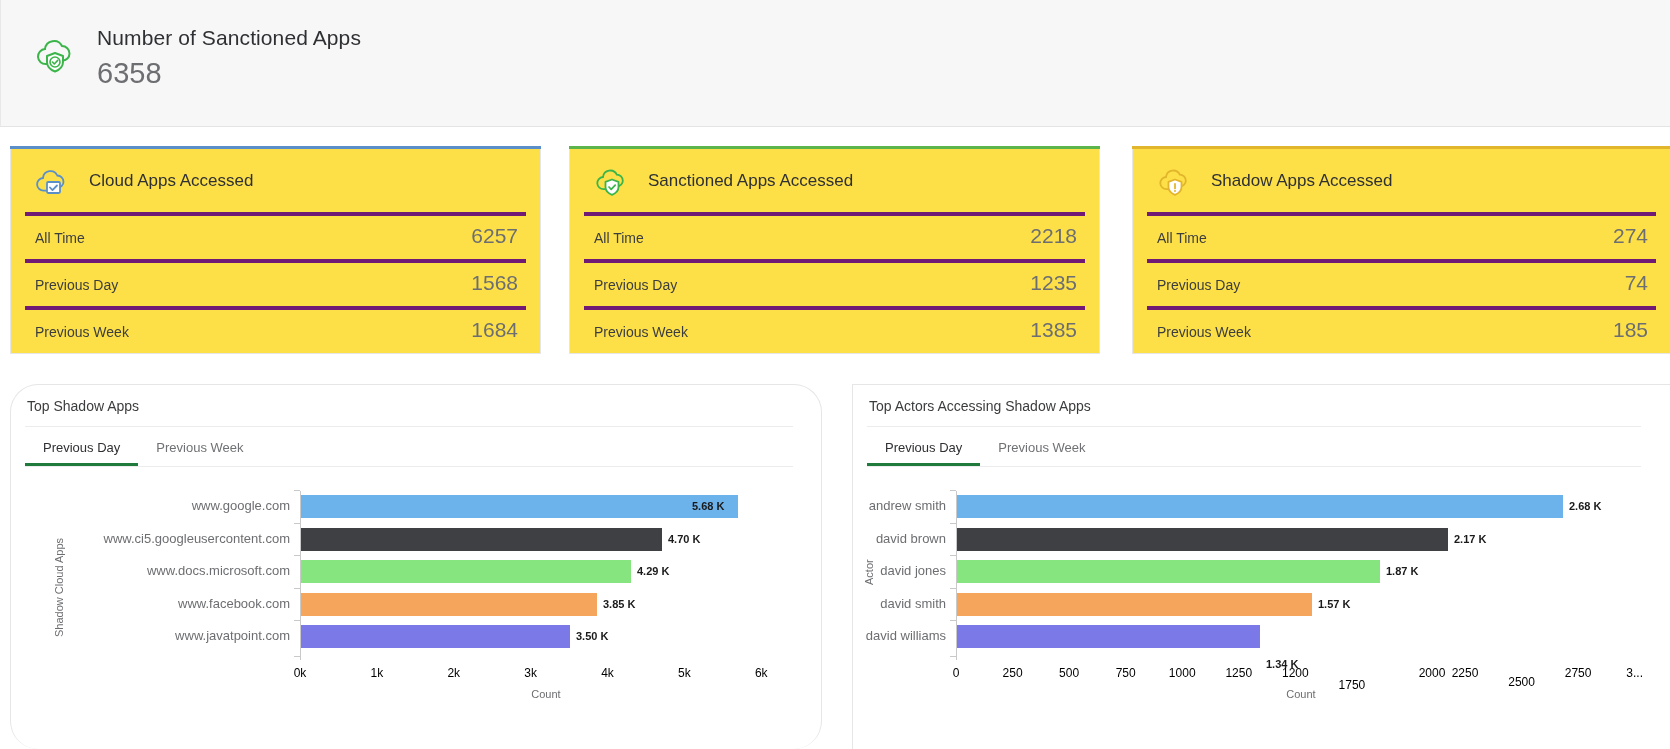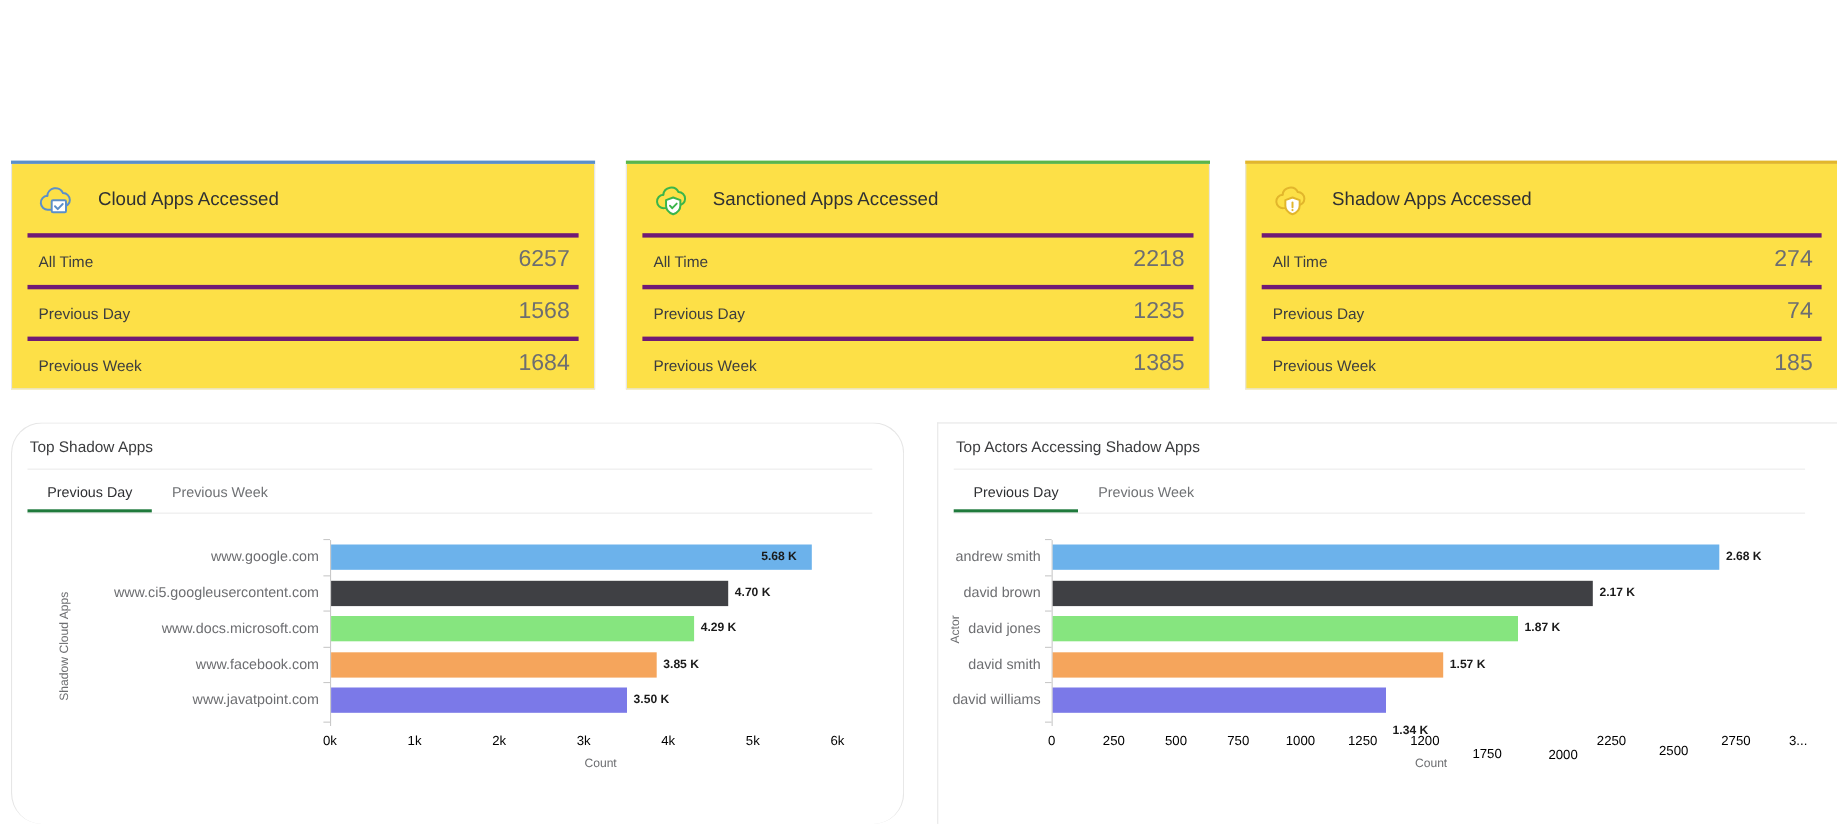--- a/index.html
+++ b/index.html
@@ -130,20 +130,33 @@
     position: absolute; font-size: 12px; color: #000000;
     text-align: center; white-space: nowrap;
   }
   .xaxis-corner { position:absolute; width:6px; height:1px; background:#c9c9c9; }
 </style>
 </head>
 <body>
 
 <div class="page">
 
+  <div class="hero">
+    <span class="hero-icon">
+      <svg width="52" height="52" viewBox="0 0 52 52">
+        <path d="M16 18 a9 9 0 0 1 17 -3 a7.5 7.5 0 0 1 7.5 7.5 a7 7 0 0 1 -7 7 h-3" fill="none" stroke="#3bb54a" stroke-width="2" stroke-linecap="round"></path>
+        <path d="M16 18 a7.5 7.5 0 0 0 1 15 h3" fill="none" stroke="#3bb54a" stroke-width="2" stroke-linecap="round"></path>
+        <path d="M26 22 l8 3 v6 c0 5 -4 8 -8 9.5 c-4 -1.5 -8 -4.5 -8 -9.5 v-6 z" fill="#ffffff" stroke="#3bb54a" stroke-width="2" stroke-linejoin="round"></path>
+        <circle cx="26" cy="31" r="5" fill="none" stroke="#3bb54a" stroke-width="1.6"></circle>
+        <path d="M23.5 31 l1.8 2 l3.4 -3.6" fill="none" stroke="#3bb54a" stroke-width="1.6" stroke-linecap="round" stroke-linejoin="round"></path>
+      </svg>
+    </span>
+    <div class="hero-title">Number of Sanctioned Apps</div>
+    <div class="hero-value">6358</div>
+  </div>
 
   <div class="kpi" id="kpi-0">
     <div class="accent" style="background: rgb(91, 143, 201);"></div>
     <div class="kpi-head">
       <span class="kpi-icon">
         <svg width="40" height="40" viewBox="0 0 40 40">
           <path d="M10 16 a7.5 7.5 0 0 1 14.3 -2.5 a6.3 6.3 0 0 1 6.2 6.3 a5.9 5.9 0 0 1 -5.9 5.9 h-2" fill="none" stroke="#5b8fc9" stroke-width="1.8" stroke-linecap="round"></path>
           <path d="M10 16 a6.3 6.3 0 0 0 .8 12.6 h2" fill="none" stroke="#5b8fc9" stroke-width="1.8" stroke-linecap="round"></path>
           <rect x="14" y="20" width="13" height="11" rx="1.2" fill="#fff" stroke="#5b8fc9" stroke-width="1.8"></rect>
           <path d="M17 25.5 l2.5 2.6 l4.5 -4.6" fill="none" stroke="#5b8fc9" stroke-width="1.8" stroke-linecap="round" stroke-linejoin="round"></path>
@@ -296,21 +309,21 @@
         <div class="bar-value" style="top: 148px; left: 413px; margin-top: 28px;">1.34 K</div>
         <div class="xaxis-corner" style="left: 97px; top: 178.5px;"></div>
         <div class="xtick-label" style="left: 73px; width: 60px; top: 188.5px;">0</div>
         <div class="xtick-label" style="left: 129.557px; width: 60px; top: 188.5px;">250</div>
         <div class="xtick-label" style="left: 186.115px; width: 60px; top: 188.5px;">500</div>
         <div class="xtick-label" style="left: 242.672px; width: 60px; top: 188.5px;">750</div>
         <div class="xtick-label" style="left: 299.23px; width: 60px; top: 188.5px;">1000</div>
         <div class="xtick-label" style="left: 355.787px; width: 60px; top: 188.5px;">1250</div>
         <div class="xtick-label" style="left: 412.344px; width: 60px; top: 188.5px;">1200</div>
         <div class="xtick-label" style="left: 468.902px; width: 60px; top: 201px;">1750</div>
-        <div class="xtick-label" style="left: 538px; width: 60px; top: 188.5px; margin-top: 13px;">2000</div>
+        <div class="xtick-label" style="left: 549px; width: 60px; top: 188.5px;">2000</div>
         <div class="xtick-label" style="left: 582.016px; width: 60px; top: 188.5px;">2250</div>
         <div class="xtick-label" style="left: 638.574px; width: 60px; top: 198px;">2500</div>
         <div class="xtick-label" style="left: 695.131px; width: 60px; top: 188.5px;">2750</div>
         <div class="xtick-label" style="left: 751.689px; width: 60px; top: 188.5px;">3...</div>
         <div class="axis-title-x" style="left: 398px; width: 100px; top: 210.5px;">Count</div>
       </div>
   </div>
 
 </div>
 

